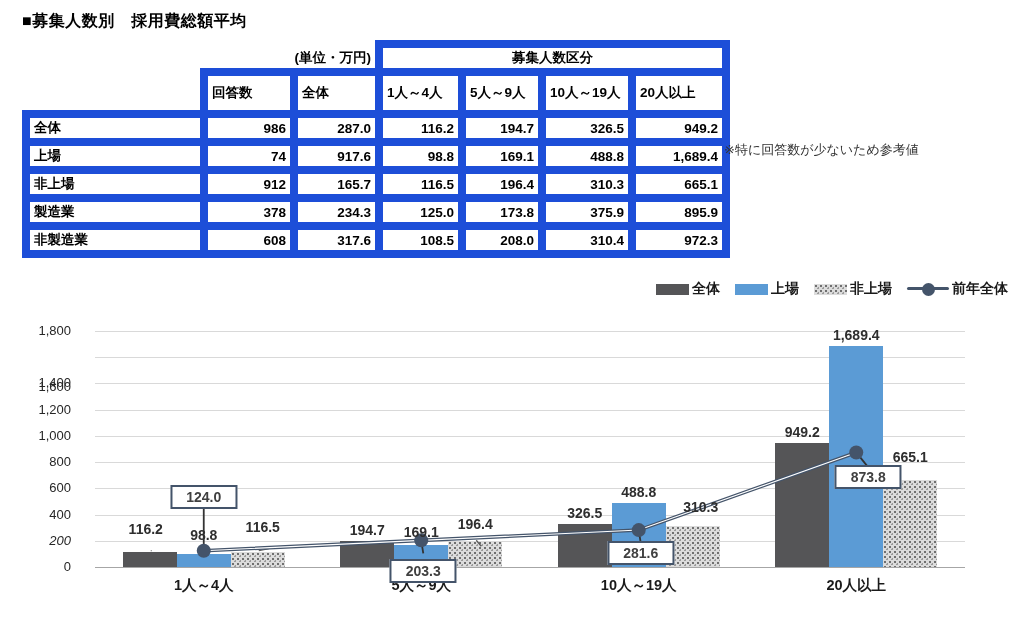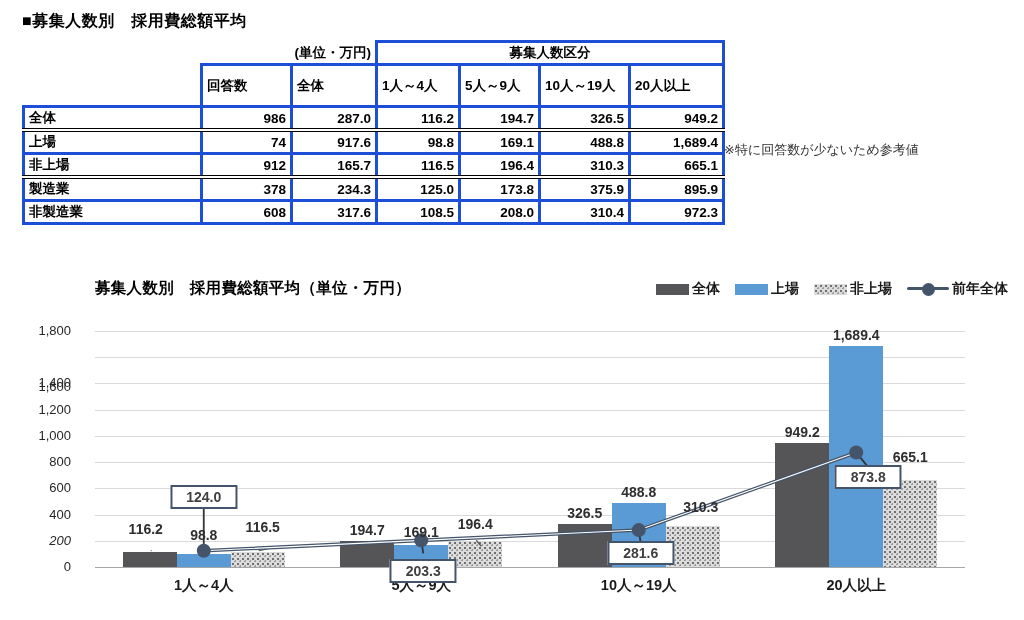--- a/index.html
+++ b/index.html
@@ -3,21 +3,21 @@
 <meta charset="utf-8">
 <style>
   html,body{margin:0;padding:0;background:#fff;}
   body{width:1024px;height:620px;position:relative;overflow:hidden;
        font-family:"Liberation Sans","DejaVu Sans",sans-serif;color:#000;}
 
   .page-title{position:absolute;left:22px;top:11px;font-size:16px;font-weight:bold;letter-spacing:.5px;}
 
   
   table.summary{position:absolute;left:22px;top:40px;border-collapse:collapse;table-layout:fixed;}
-  table.summary td{box-sizing:border-box;font-size:13.5px;font-weight:bold;padding:1px 4px;border:3px solid #1d4ed8;}
+  table.summary td{box-sizing:border-box;font-size:13.5px;font-weight:bold;padding:1px 4px;border:8px solid #1d4ed8;}
   table.summary td.nb{border:none;}
   td.unit{text-align:right;vertical-align:bottom;font-size:13px;padding-right:2px;}
   td.group-hd{text-align:center;font-weight:normal;font-size:13.5px;height:20px;}
   tr.head-row td{height:42px;vertical-align:middle;text-align:left;font-size:13.5px;line-height:1.15;}
   tbody.tb tr td{height:22px;}
   td.rlabel{text-align:left;}
   td.num{text-align:right;font-variant-numeric:tabular-nums;}
   tr.sep td{border-bottom:4px double #000;}
   .side-note{position:absolute;left:724px;top:141px;font-size:13px;color:#333;white-space:nowrap;}
 
@@ -128,21 +128,20 @@
         <td class="num">208.0</td>
         <td class="num">310.4</td>
         <td class="num">972.3</td>
       </tr>
     </tbody>
 </table>
 
 <div class="side-note">※特に回答数が少ないため参考値</div>
 
 <div class="chart-section">
-  <div class="chart-title">募集人数別　採用費総額平均（単位・万円）</div>
   <div class="legend" id="legend">
       <div class="legend-item">
         <span class="sw-bar" style="background: rgb(85, 85, 87);"></span>
         <span class="legend-text">全体</span>
       </div>
       <div class="legend-item">
         <span class="sw-bar" style="background: rgb(91, 155, 213);"></span>
         <span class="legend-text">上場</span>
       </div>
       <div class="legend-item">

